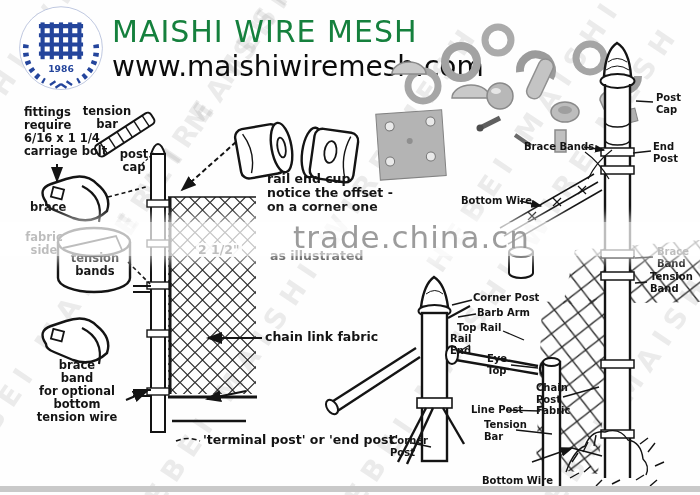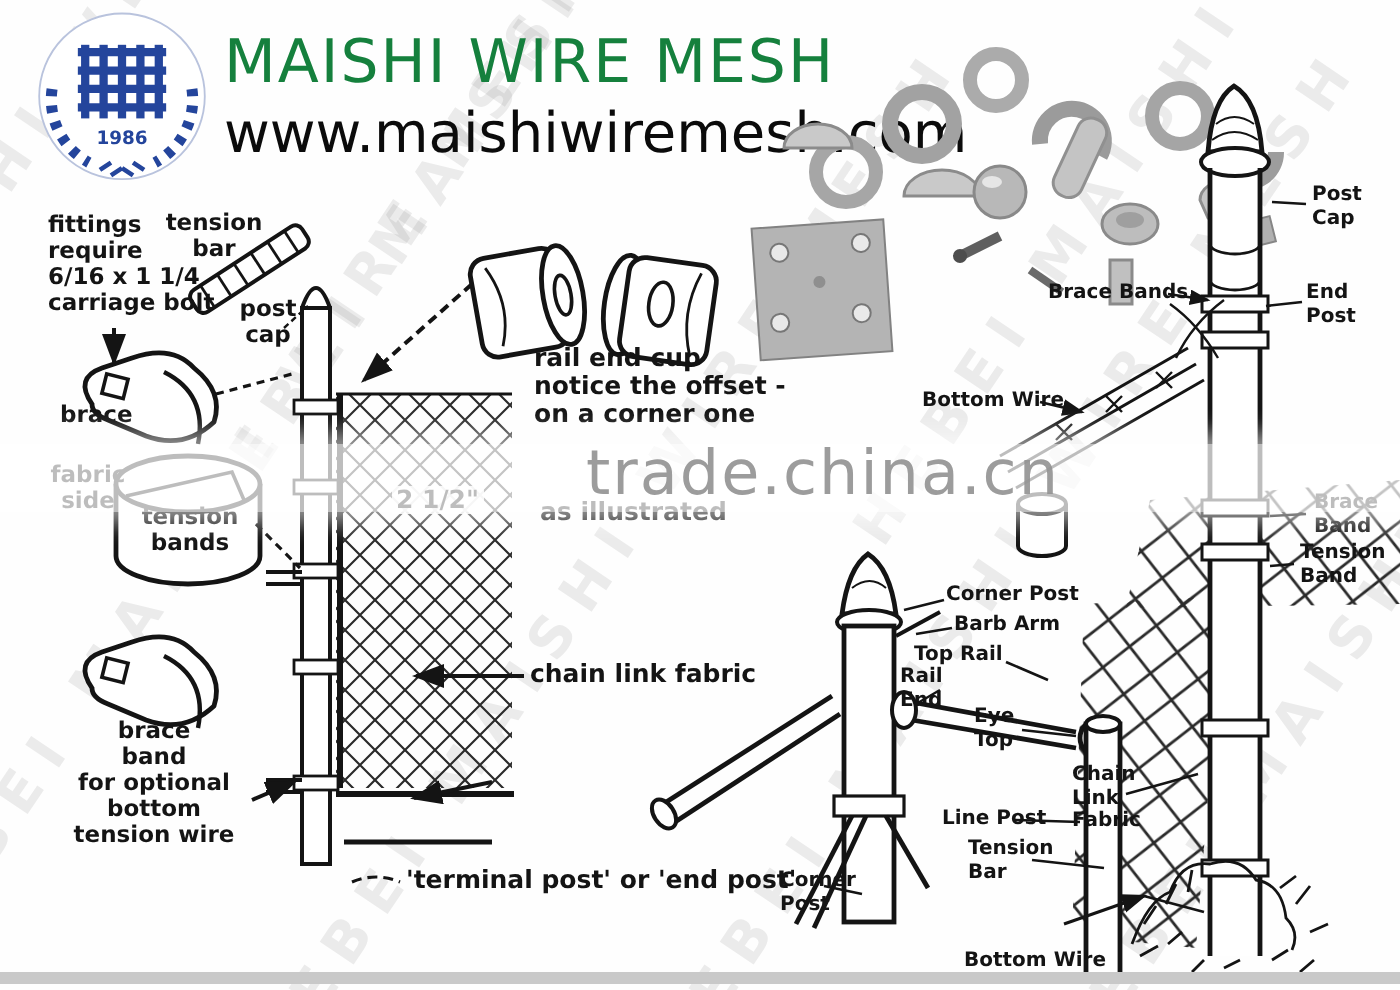--- a/index.html
+++ b/index.html
@@ -310,21 +310,21 @@
   <div class="lbl sm" style="left:650px;top:271px">Tension
 Band</div>
   <div class="lbl sm" style="left:473px;top:292px">Corner Post</div>
   <div class="lbl sm" style="left:477px;top:307px">Barb Arm</div>
   <div class="lbl sm" style="left:457px;top:322px">Top Rail</div>
   <div class="lbl sm" style="left:450px;top:333px">Rail
 End</div>
   <div class="lbl sm" style="left:487px;top:353px">Eye
 Top</div>
   <div class="lbl sm" style="left:536px;top:382px">Chain
-Link
+Post
 Fabric</div>
   <div class="lbl sm" style="left:471px;top:404px">Line Post</div>
   <div class="lbl sm" style="left:484px;top:419px">Tension
 Bar</div>
   <div class="lbl sm" style="left:390px;top:435px">Corner
 Post</div>
   <div class="lbl sm" style="left:482px;top:475px">Bottom Wire</div>
 
   <div class="china-band">
     <span>trade.china.cn</span>

